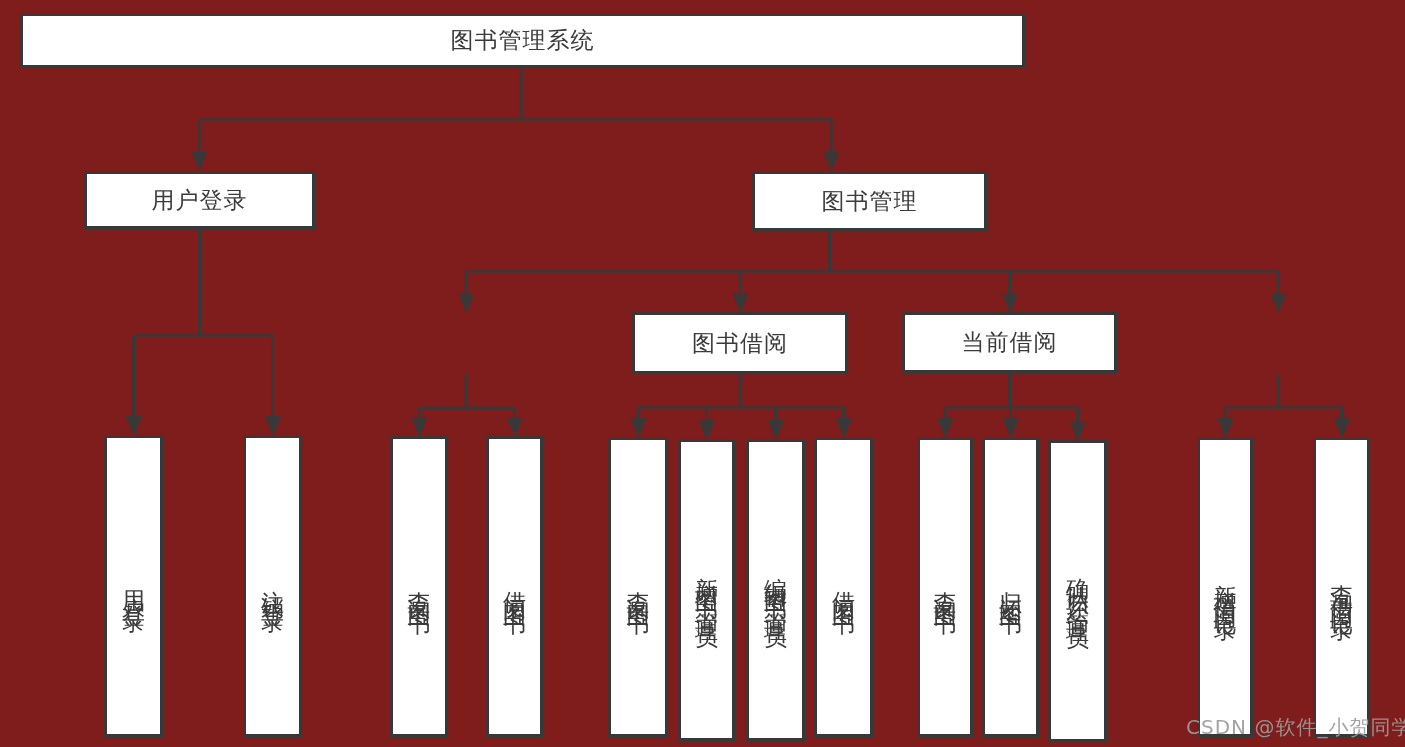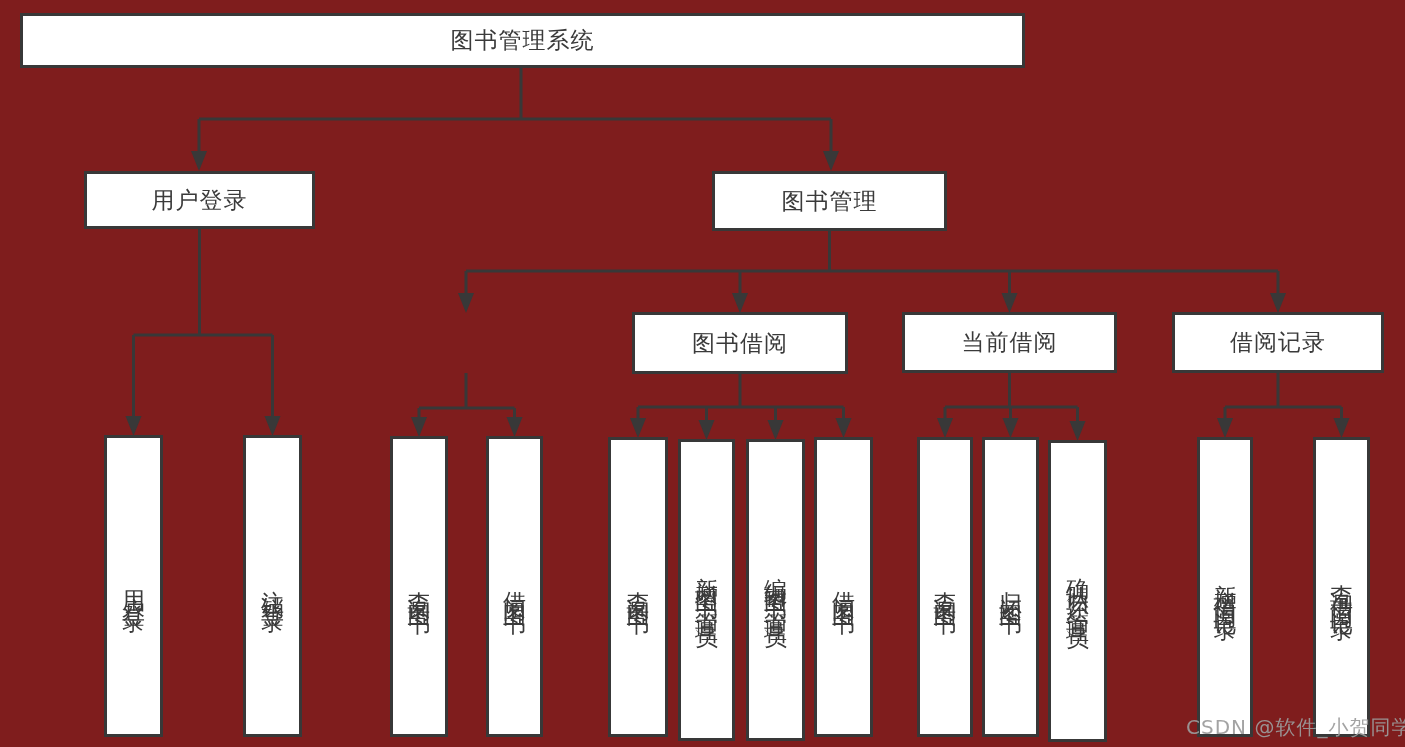--- a/index.html
+++ b/index.html
@@ -62,32 +62,29 @@
     </g>
   </svg>
 
   <div class="box hbox" style="left:20px; top:13px; width:1005px; height:55px;">
     <span>图书管理系统</span>
   </div>
 
   <div class="box hbox" style="left:84px; top:171px; width:231px; height:58px;">
     <span>用户登录</span>
   </div>
-  <div class="box hbox" style="left:712px; top:171px; width:235px; height:60px;">
+  <div class="box hbox" style="left:752px; top:171px; width:235px; height:60px;">
     <span>图书管理</span>
   </div>
 
   <div class="box hbox" style="left:902px; top:312px; width:215px; height:61px;">
     <span>当前借阅</span>
   </div>
   <div class="box hbox" style="left:632px; top:312px; width:216px; height:62px;">
     <span>图书借阅</span>
-  </div>
-  <div class="box hbox" style="left:1172px; top:312px; width:212px; height:61px;">
-    <span>借阅记录</span>
   </div>
 
   <div class="box vbox" style="left:104px; top:435px; width:59px; height:302px;">
     <span>用户登录</span>
   </div>
   <div class="box vbox" style="left:243px; top:435px; width:59px; height:302px;">
     <span>注销登录</span>
   </div>
 
   <div class="box vbox" style="left:390px; top:436px; width:58px; height:301px;">

